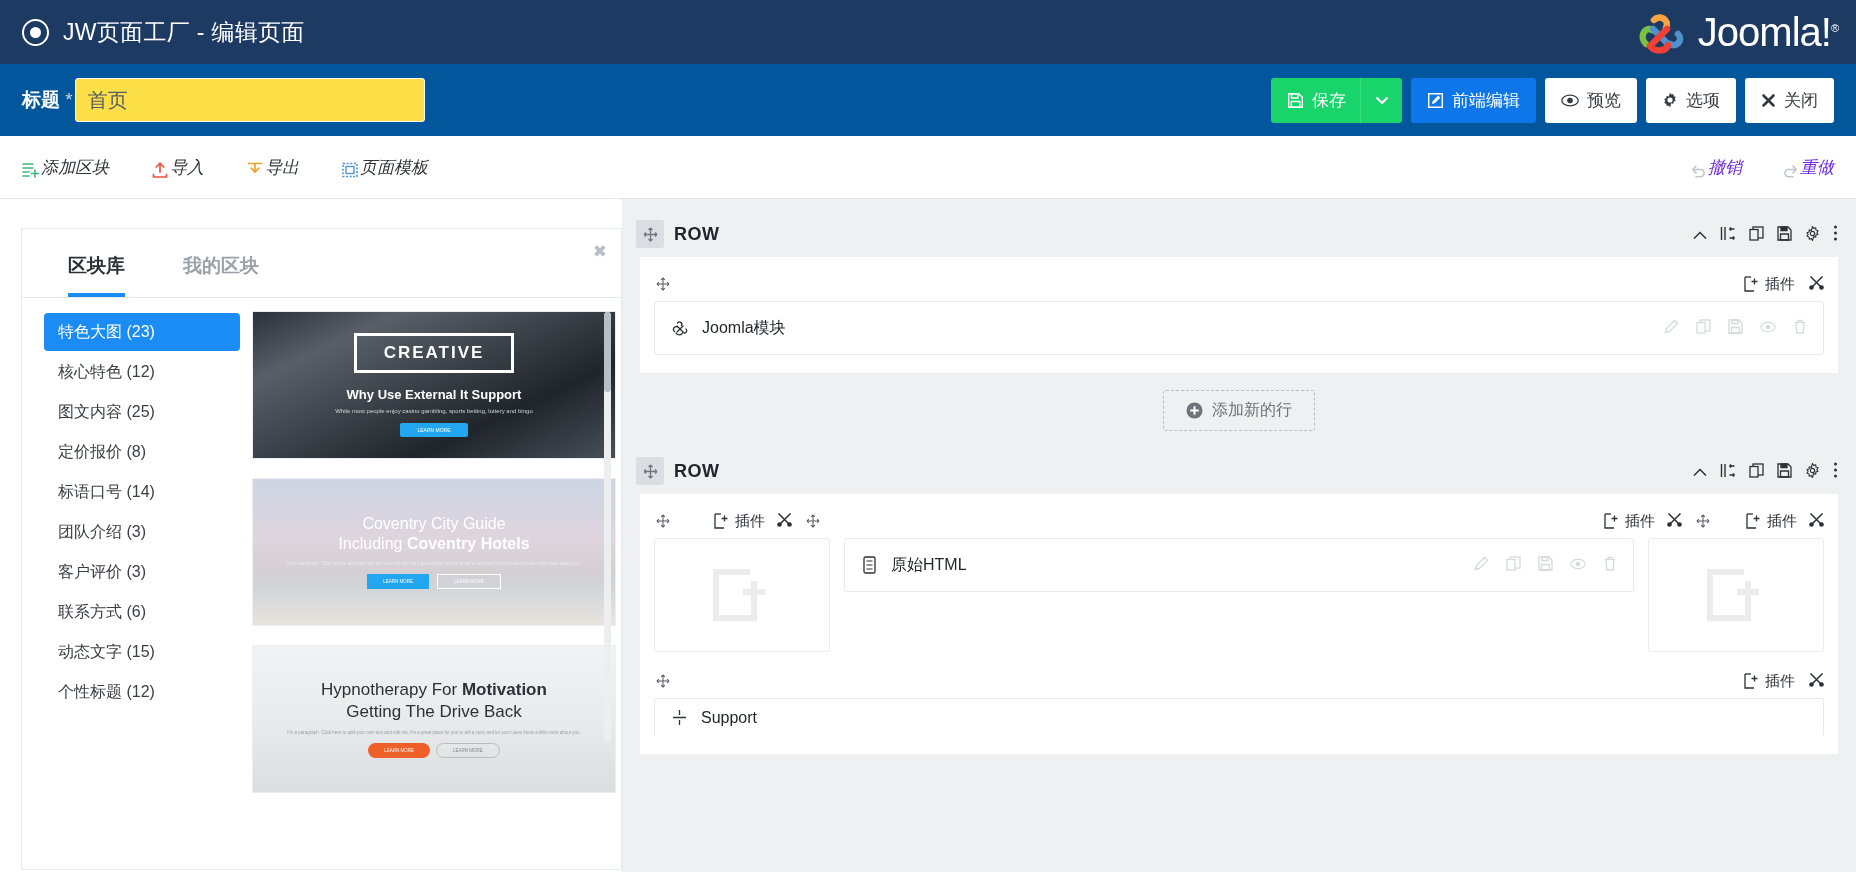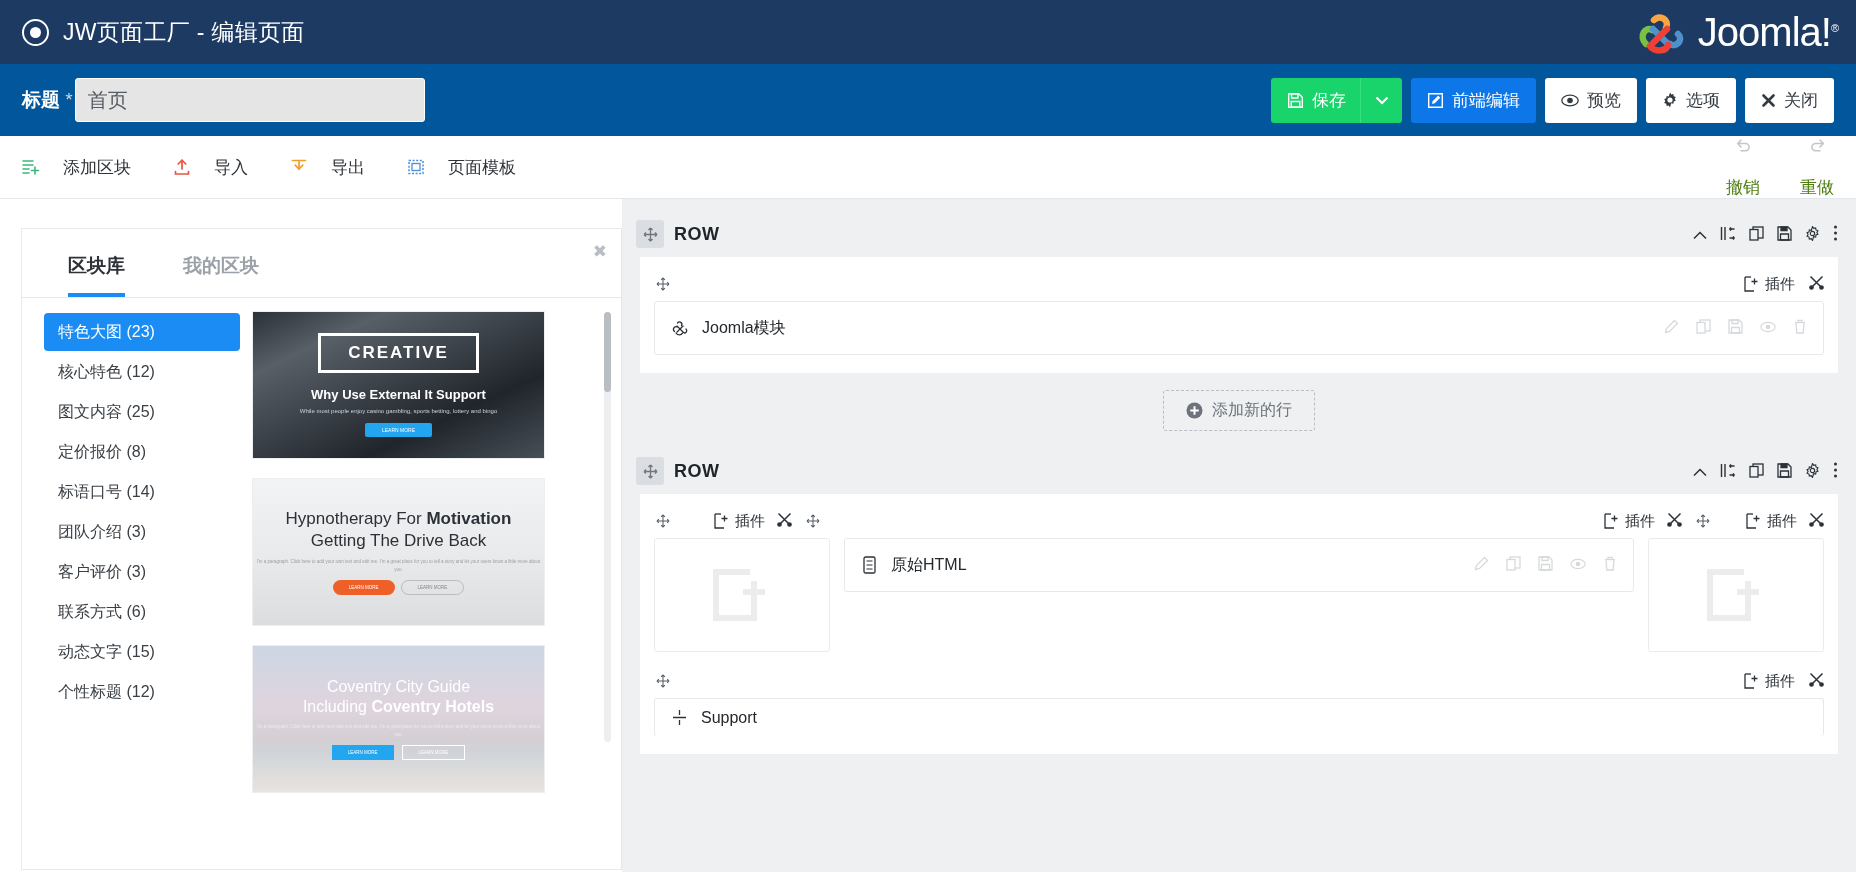--- a/index.html
+++ b/index.html
@@ -65,21 +65,21 @@
     font-size: 19px;
     font-weight: bold;
     white-space: nowrap;
   }
   .title-label .req { color: #cfd9e4; font-weight: normal; }
   .title-input {
     width: 350px;
     height: 44px;
     border: 1px solid #ffffff;
     border-radius: 3px;
-    background: #e5e5e5;
+    background: #fde047;
     font-size: 20px;
     padding: 0 12px;
     color: #555c63;
     font-family: "Liberation Sans", sans-serif;
     outline: none;
   }
   .title-actions {
     margin-left: auto;
     display: flex;
     align-items: center;
@@ -115,26 +115,27 @@
   .toolbar {
     height: 63px;
     background: #ffffff;
     border-bottom: 1px solid #e3e6ea;
     display: flex;
     align-items: center;
     padding: 0 22px;
     gap: 42px;
   }
   .tool-item {
-    display:flex; align-items:center; gap:23px;
+    display:flex; align-items:flex-end; gap:1px;
     font-size: 17px; color:#2e3338; cursor:pointer;
     white-space:nowrap;
+    font-style:italic;
   }
   .tool-right { margin-left:auto; display:flex; gap:40px; }
-  .tool-item.disabled { color:#4d7c0f; cursor:default;flex-direction:column; }
+  .tool-item.disabled { color:#6d28d9; cursor:default; }
 
   
   .workspace {
     display: flex;
     height: calc(872px - 64px - 72px - 63px);
     background: #ffffff;
     position: relative;
   }
 
   
@@ -185,21 +186,21 @@
     margin-bottom: 2px;
   }
   .cat-item.active { background:#1c8cf5; color:#ffffff; }
   .thumb-col {
     flex: 1;
     padding: 13px 22px 0 0;
     position: relative;
     overflow: hidden;
   }
   .thumb {
-    width: 293px;
+    width: 364px;
     height: 148px;
     margin-bottom: 19px;
     border: 1px solid #eceef0;
     position: relative;
     overflow: hidden;
     cursor: pointer;
     display:flex; align-items:center; justify-content:center;
     flex-direction: column;
   }
   .thumb-1 {
@@ -472,32 +473,32 @@
         <div class="cat-item">动态文字 (15)</div>
         <div class="cat-item">个性标题 (12)</div>
       </div>
       <div class="thumb-col">
         <div class="thumb thumb-1">
           <div class="tbox">CREATIVE</div>
           <div class="th">Why Use External It Support</div>
           <div class="tp">While most people enjoy casino gambling, sports betting, lottery and bingo</div>
           <div class="tb">LEARN MORE</div>
         </div>
-        <div class="thumb thumb-3">
-          <div class="t1"><span>Hypnotherapy For </span><b>Motivation</b></div>
-          <div class="t2">Getting The Drive Back</div>
+        <div class="thumb thumb-2">
+          <div class="t1">Coventry City Guide</div>
+          <div class="t2"><span>Including </span><b>Coventry Hotels</b></div>
           <div class="tp">I'm a paragraph. Click here to add your own text and edit me. I'm a great place for you to tell a story and let your users know a little more about you.</div>
           <div class="btns">
             <div class="b1">LEARN MORE</div>
             <div class="b2">LEARN MORE</div>
           </div>
         </div>
-        <div class="thumb thumb-2">
-          <div class="t1">Coventry City Guide</div>
-          <div class="t2"><span>Including </span><b>Coventry Hotels</b></div>
+        <div class="thumb thumb-3">
+          <div class="t1"><span>Hypnotherapy For </span><b>Motivation</b></div>
+          <div class="t2">Getting The Drive Back</div>
           <div class="tp">I'm a paragraph. Click here to add your own text and edit me. I'm a great place for you to tell a story and let your users know a little more about you.</div>
           <div class="btns">
             <div class="b1">LEARN MORE</div>
             <div class="b2">LEARN MORE</div>
           </div>
         </div>
         <div class="scroll-track"></div>
         <div class="scroll-thumb"></div>
       </div>
     </div>

